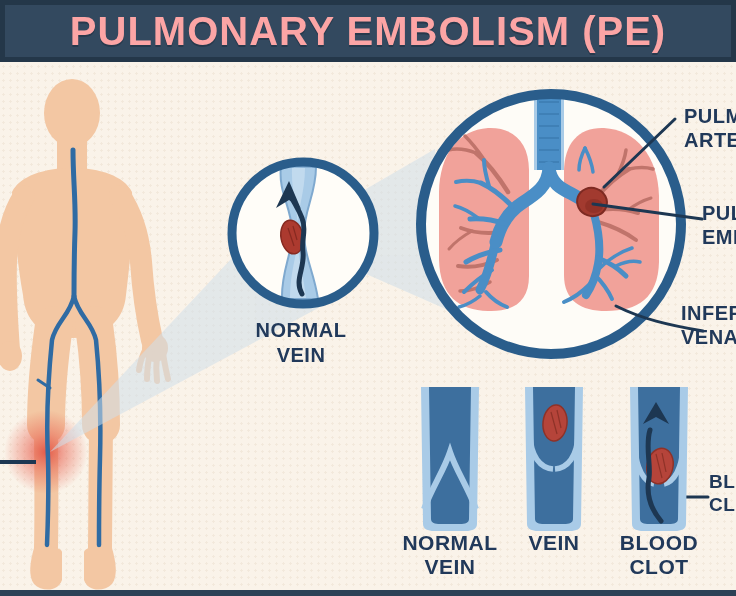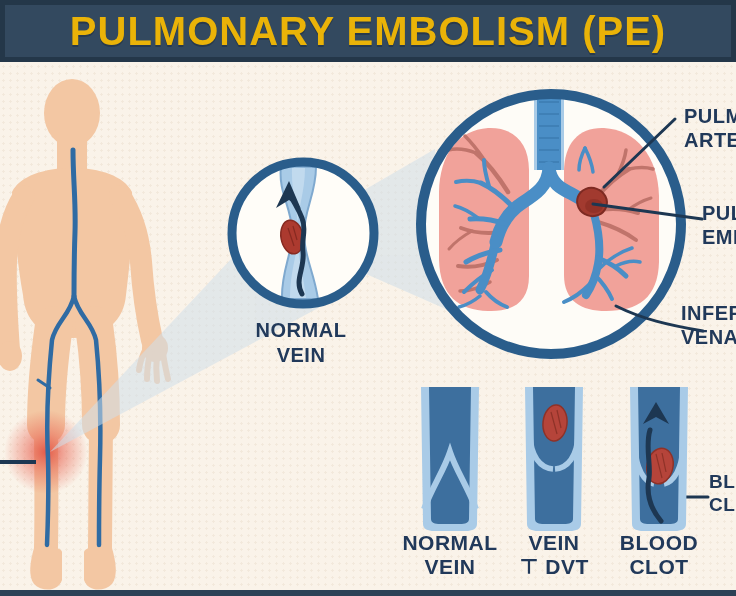--- a/index.html
+++ b/index.html
@@ -9,21 +9,21 @@
     background-image:radial-gradient(rgba(196,170,138,0.14) 1px, transparent 1.4px);
     background-size:7px 7px;
     font-family:"Liberation Sans","DejaVu Sans",sans-serif;
   }
   .titlebar{
     position:absolute;left:0;top:0;width:736px;height:62px;box-sizing:border-box;
     background:#33495F;border:5px solid #243749;
     display:flex;align-items:center;justify-content:center;z-index:3;
   }
   .titlebar h1{
-    margin:0;font-size:40px;font-weight:800;letter-spacing:1px;color:#eab308;
+    margin:0;font-size:40px;font-weight:800;letter-spacing:1px;color:#fca5a5;
     text-shadow:0 2px 0 rgba(18,28,42,0.35);white-space:nowrap;
   }
   .art{position:absolute;left:0;top:0;z-index:1;}
   .lbl{
     position:absolute;z-index:2;font-weight:800;color:#21395A;
     letter-spacing:0.5px;white-space:nowrap;
   }
   .lbl div{white-space:nowrap;}
   .lbl-inset{left:231px;top:318px;width:140px;text-align:center;font-size:20px;line-height:25px;}
   .lbl-pa{left:684px;top:104px;font-size:20px;line-height:24px;}
@@ -238,21 +238,20 @@
     <div>CLOT</div>
   </div>
 
   <div class="lbl lbl-panel lbl-p1">
     <div>NORMAL</div>
     <div>VEIN</div>
   </div>
 
   <div class="lbl lbl-panel lbl-p2">
     <div>VEIN</div>
-    <div>⊤ DVT</div>
   </div>
 
   <div class="lbl lbl-panel lbl-p3">
     <div>BLOOD</div>
     <div>CLOT</div>
   </div>
 
 </div>
 
 </body></html>

